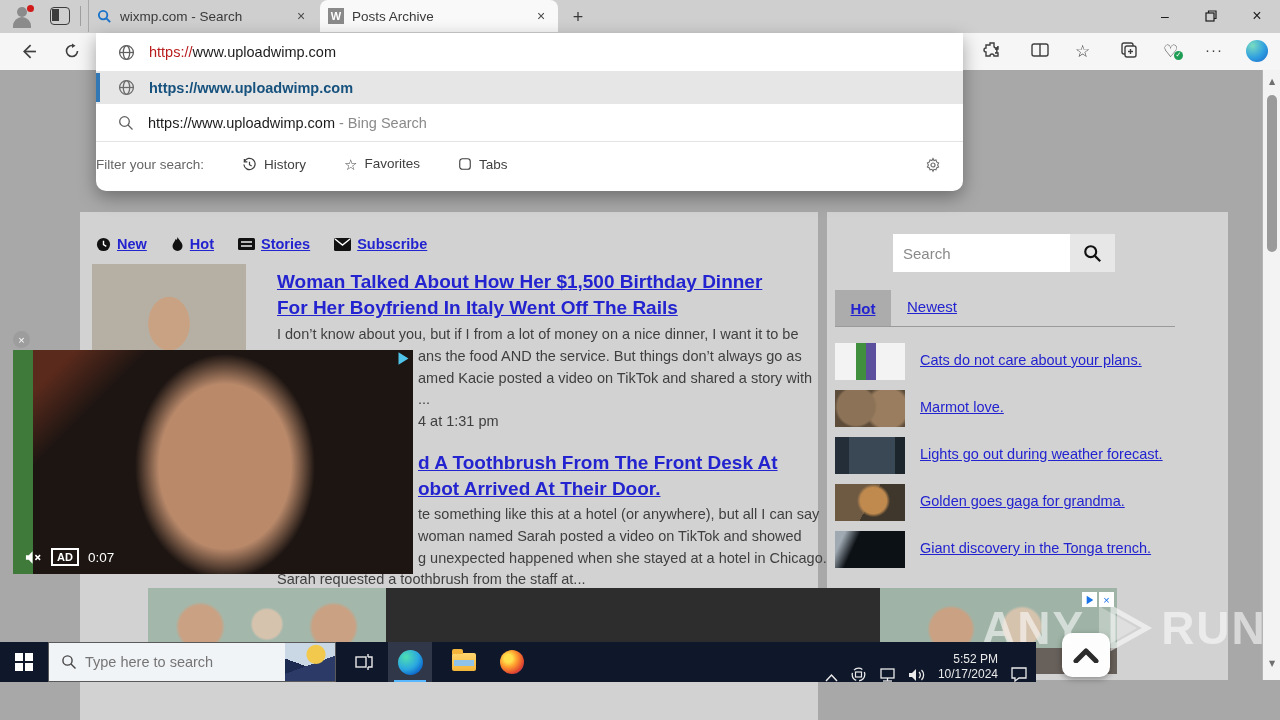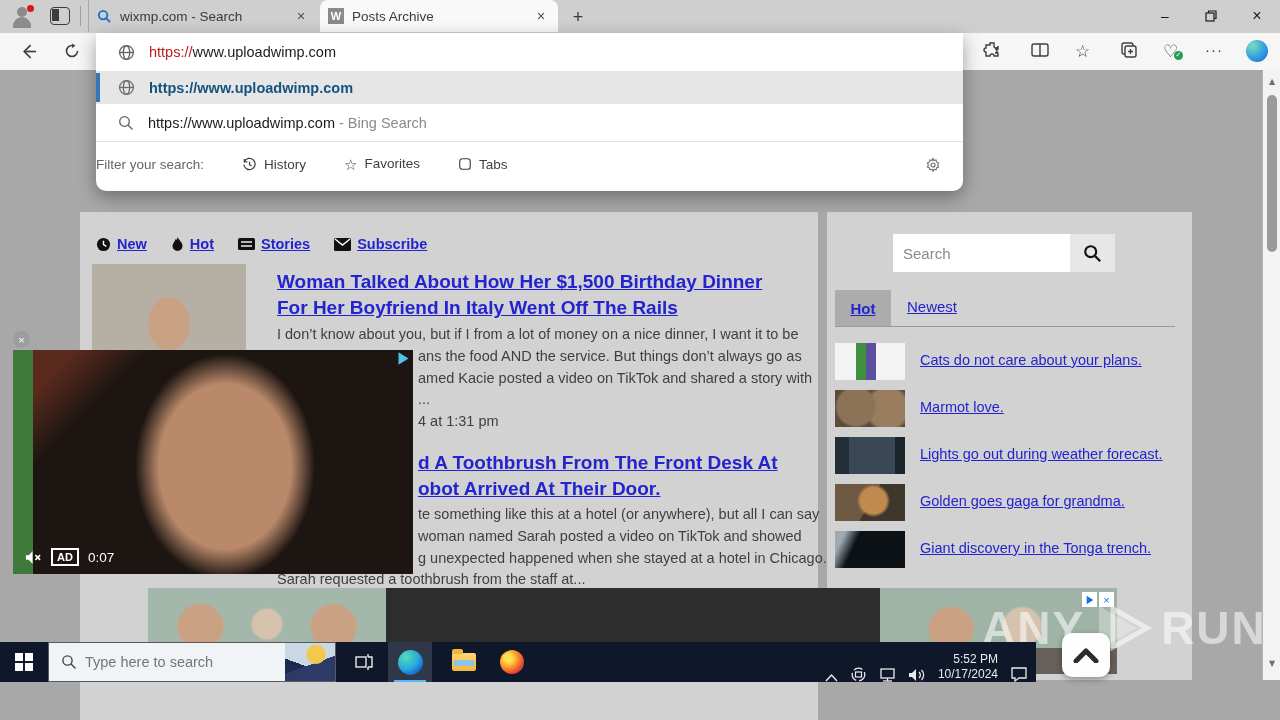--- a/index.html
+++ b/index.html
@@ -34,21 +34,21 @@
   #ob-sel .bar { position:absolute; left:0; top:2px; bottom:2px; width:4px; background:#3178b5; }
   #ob-bing { height:37px; padding-left:22px; }
   #ob-filter { height:46px; border-top:1px solid #e3e3e3; color:#666; font-size:13.5px; }
   .ob-url { font-size:14.5px; color:#1b1b1b; margin-left:14px; }
   .ob-url .scheme { color:#b91c1c; }
   #ob-sel .ob-url { color:#17527e; font-weight:bold; }
   .suffix { color:#8a8a8a; }
   .filter-item { display:flex; align-items:flex-start; gap:7px; margin-left:38px; color:#3f3f3f; font-size:13.5px; }
   
   #main-panel { left:80px; top:212px; width:738px; height:528px; background:#d2d2d2; z-index:1; }
-  #side-panel { left:827px; top:212px; width:365px; height:468px; background:#d2d2d2; z-index:1; }
+  #side-panel { left:827px; top:212px; width:401px; height:468px; background:#d2d2d2; z-index:1; }
   a.lnk, .lnk { color:#2323cf; text-decoration:underline; cursor:pointer; }
   .site-nav { left:16px; top:24px; gap:24px; font-size:14.5px; font-weight:bold; }
   .site-nav .nitem { display:flex; align-items:center; gap:6px; }
   .headline { font-size:19px; font-weight:bold; line-height:26px; }
   .bodytext { font-size:14.5px; color:#3f3f3f; line-height:21.8px; white-space:nowrap; }
   .ind { padding-left:141px; }
   #a1-thumb { left:12px; top:52px; width:154px; height:157px;
      background-image:radial-gradient(ellipse 34px 44px at 50% 38%, #c9a283 60%, rgba(0,0,0,0) 62%),
        linear-gradient(180deg, #b6b0a4 0 62%, #474039 62% 100%); }
   

